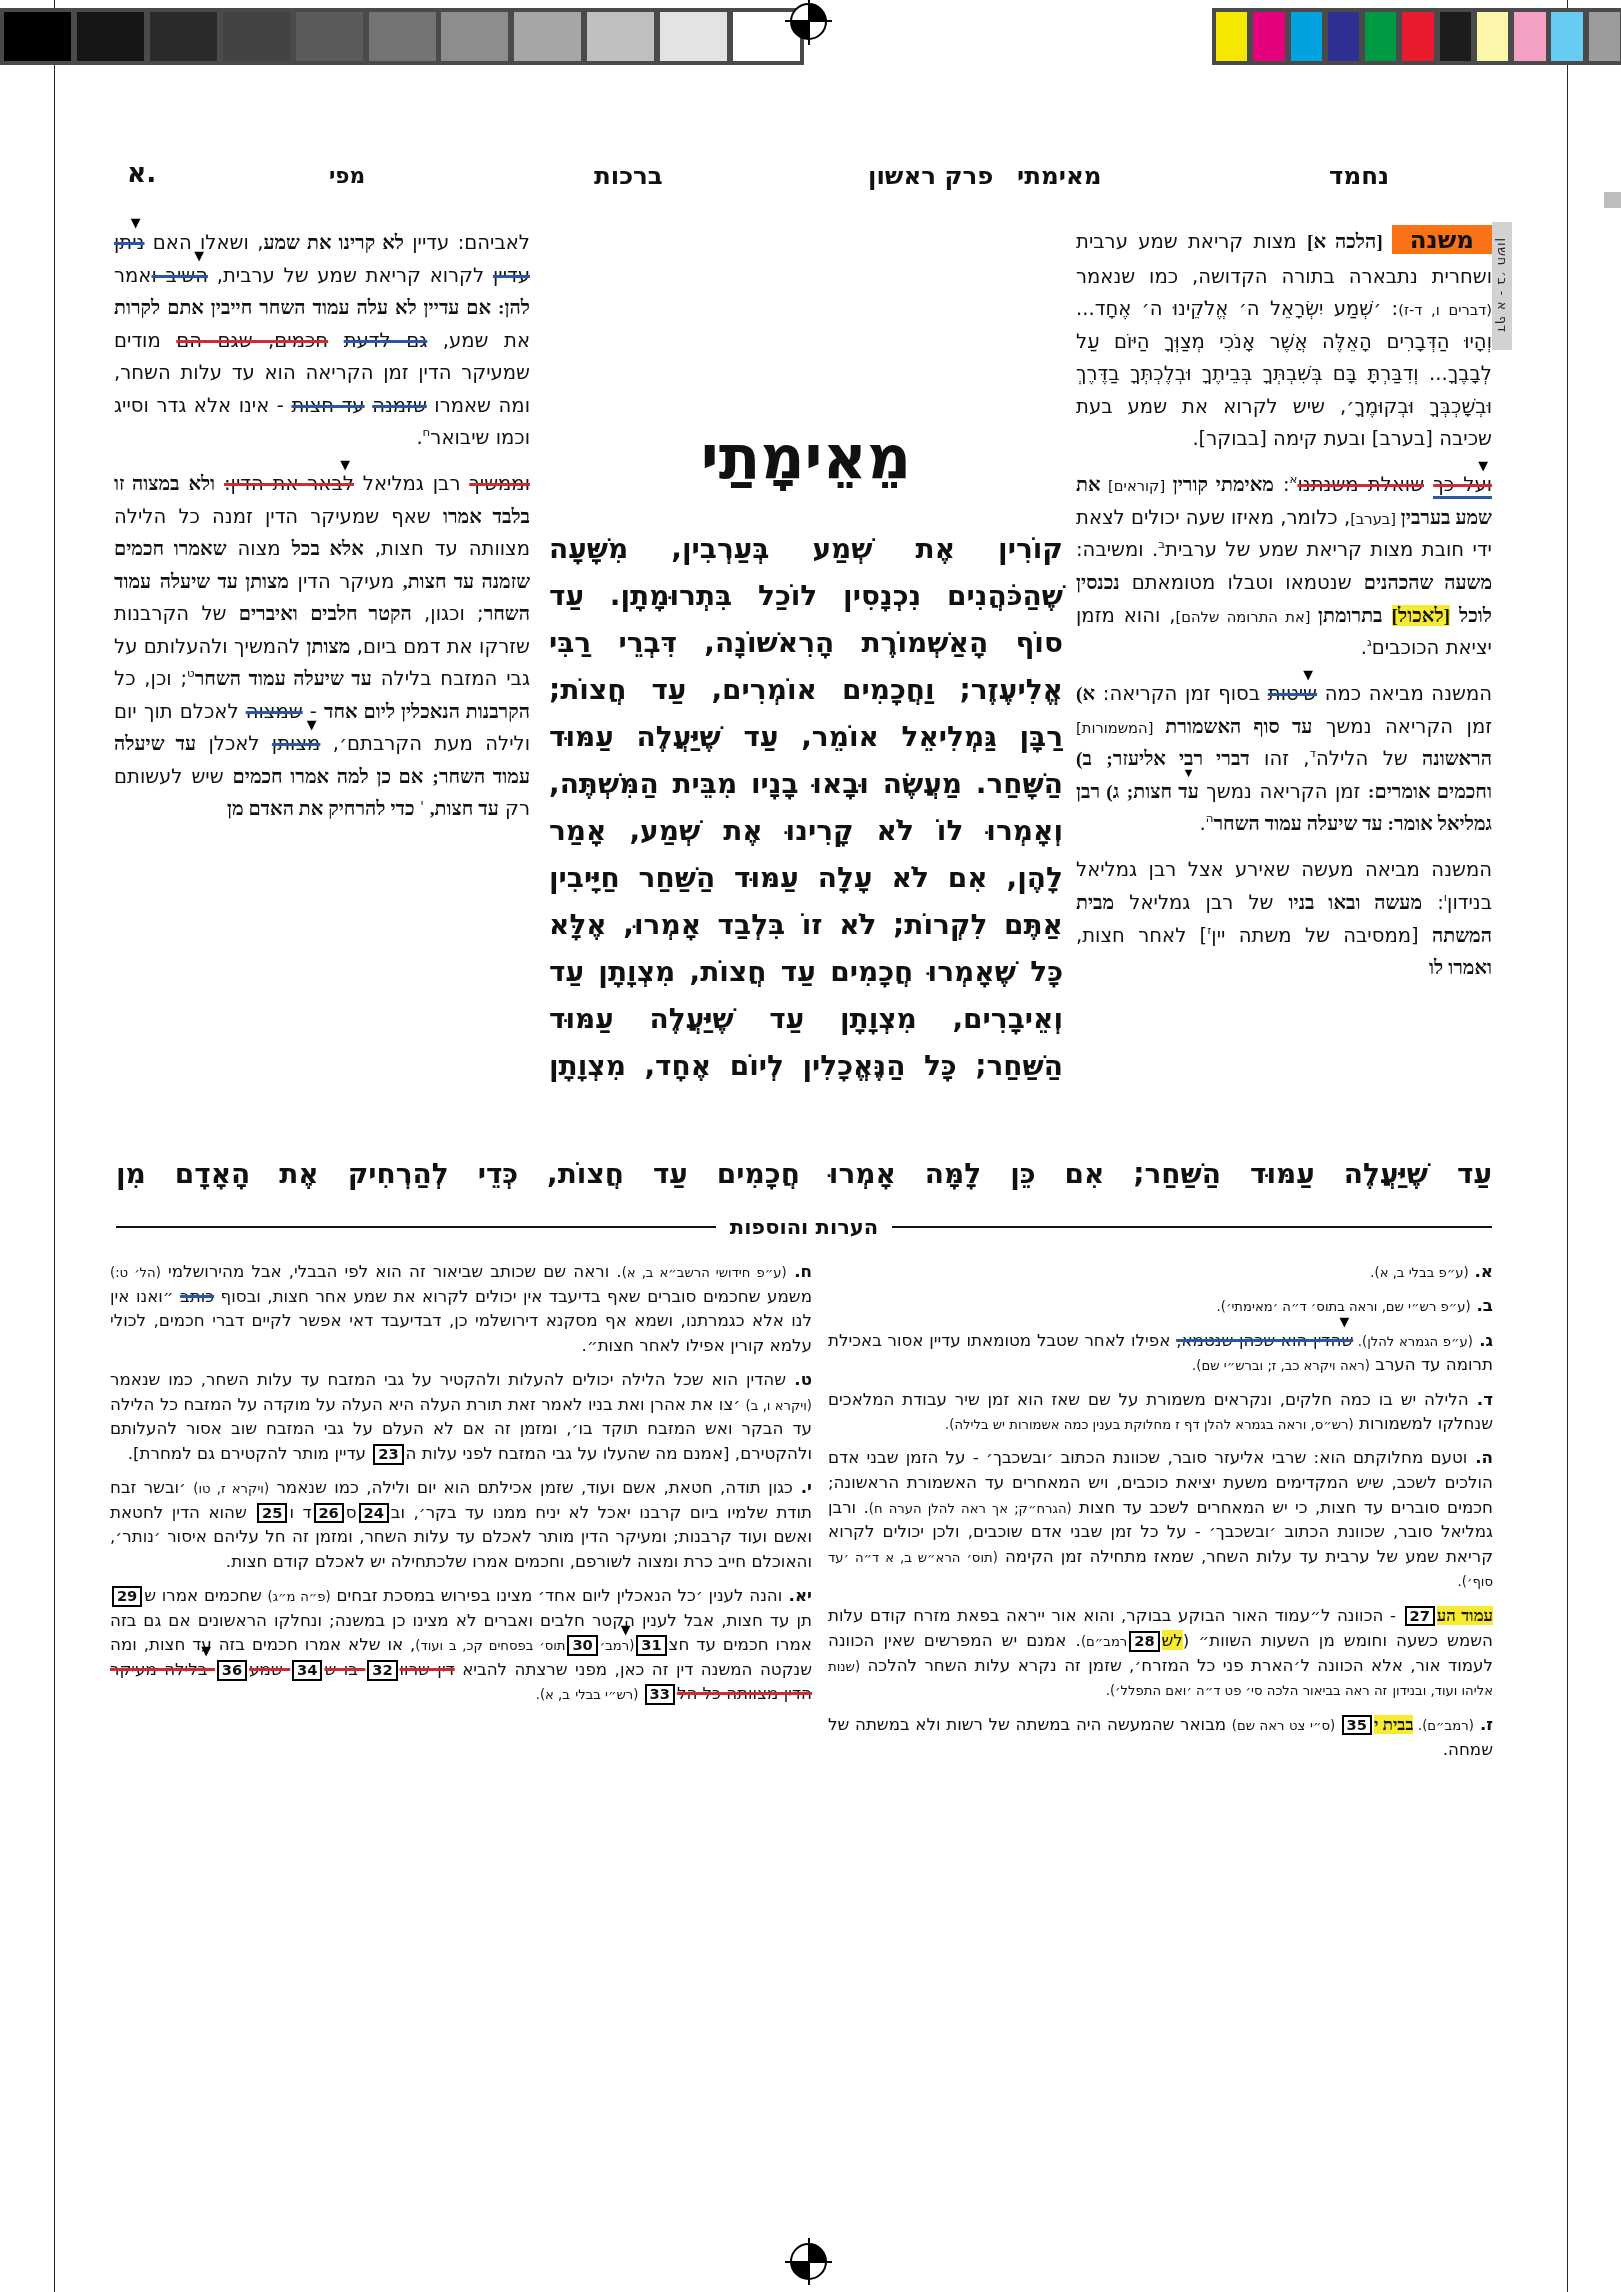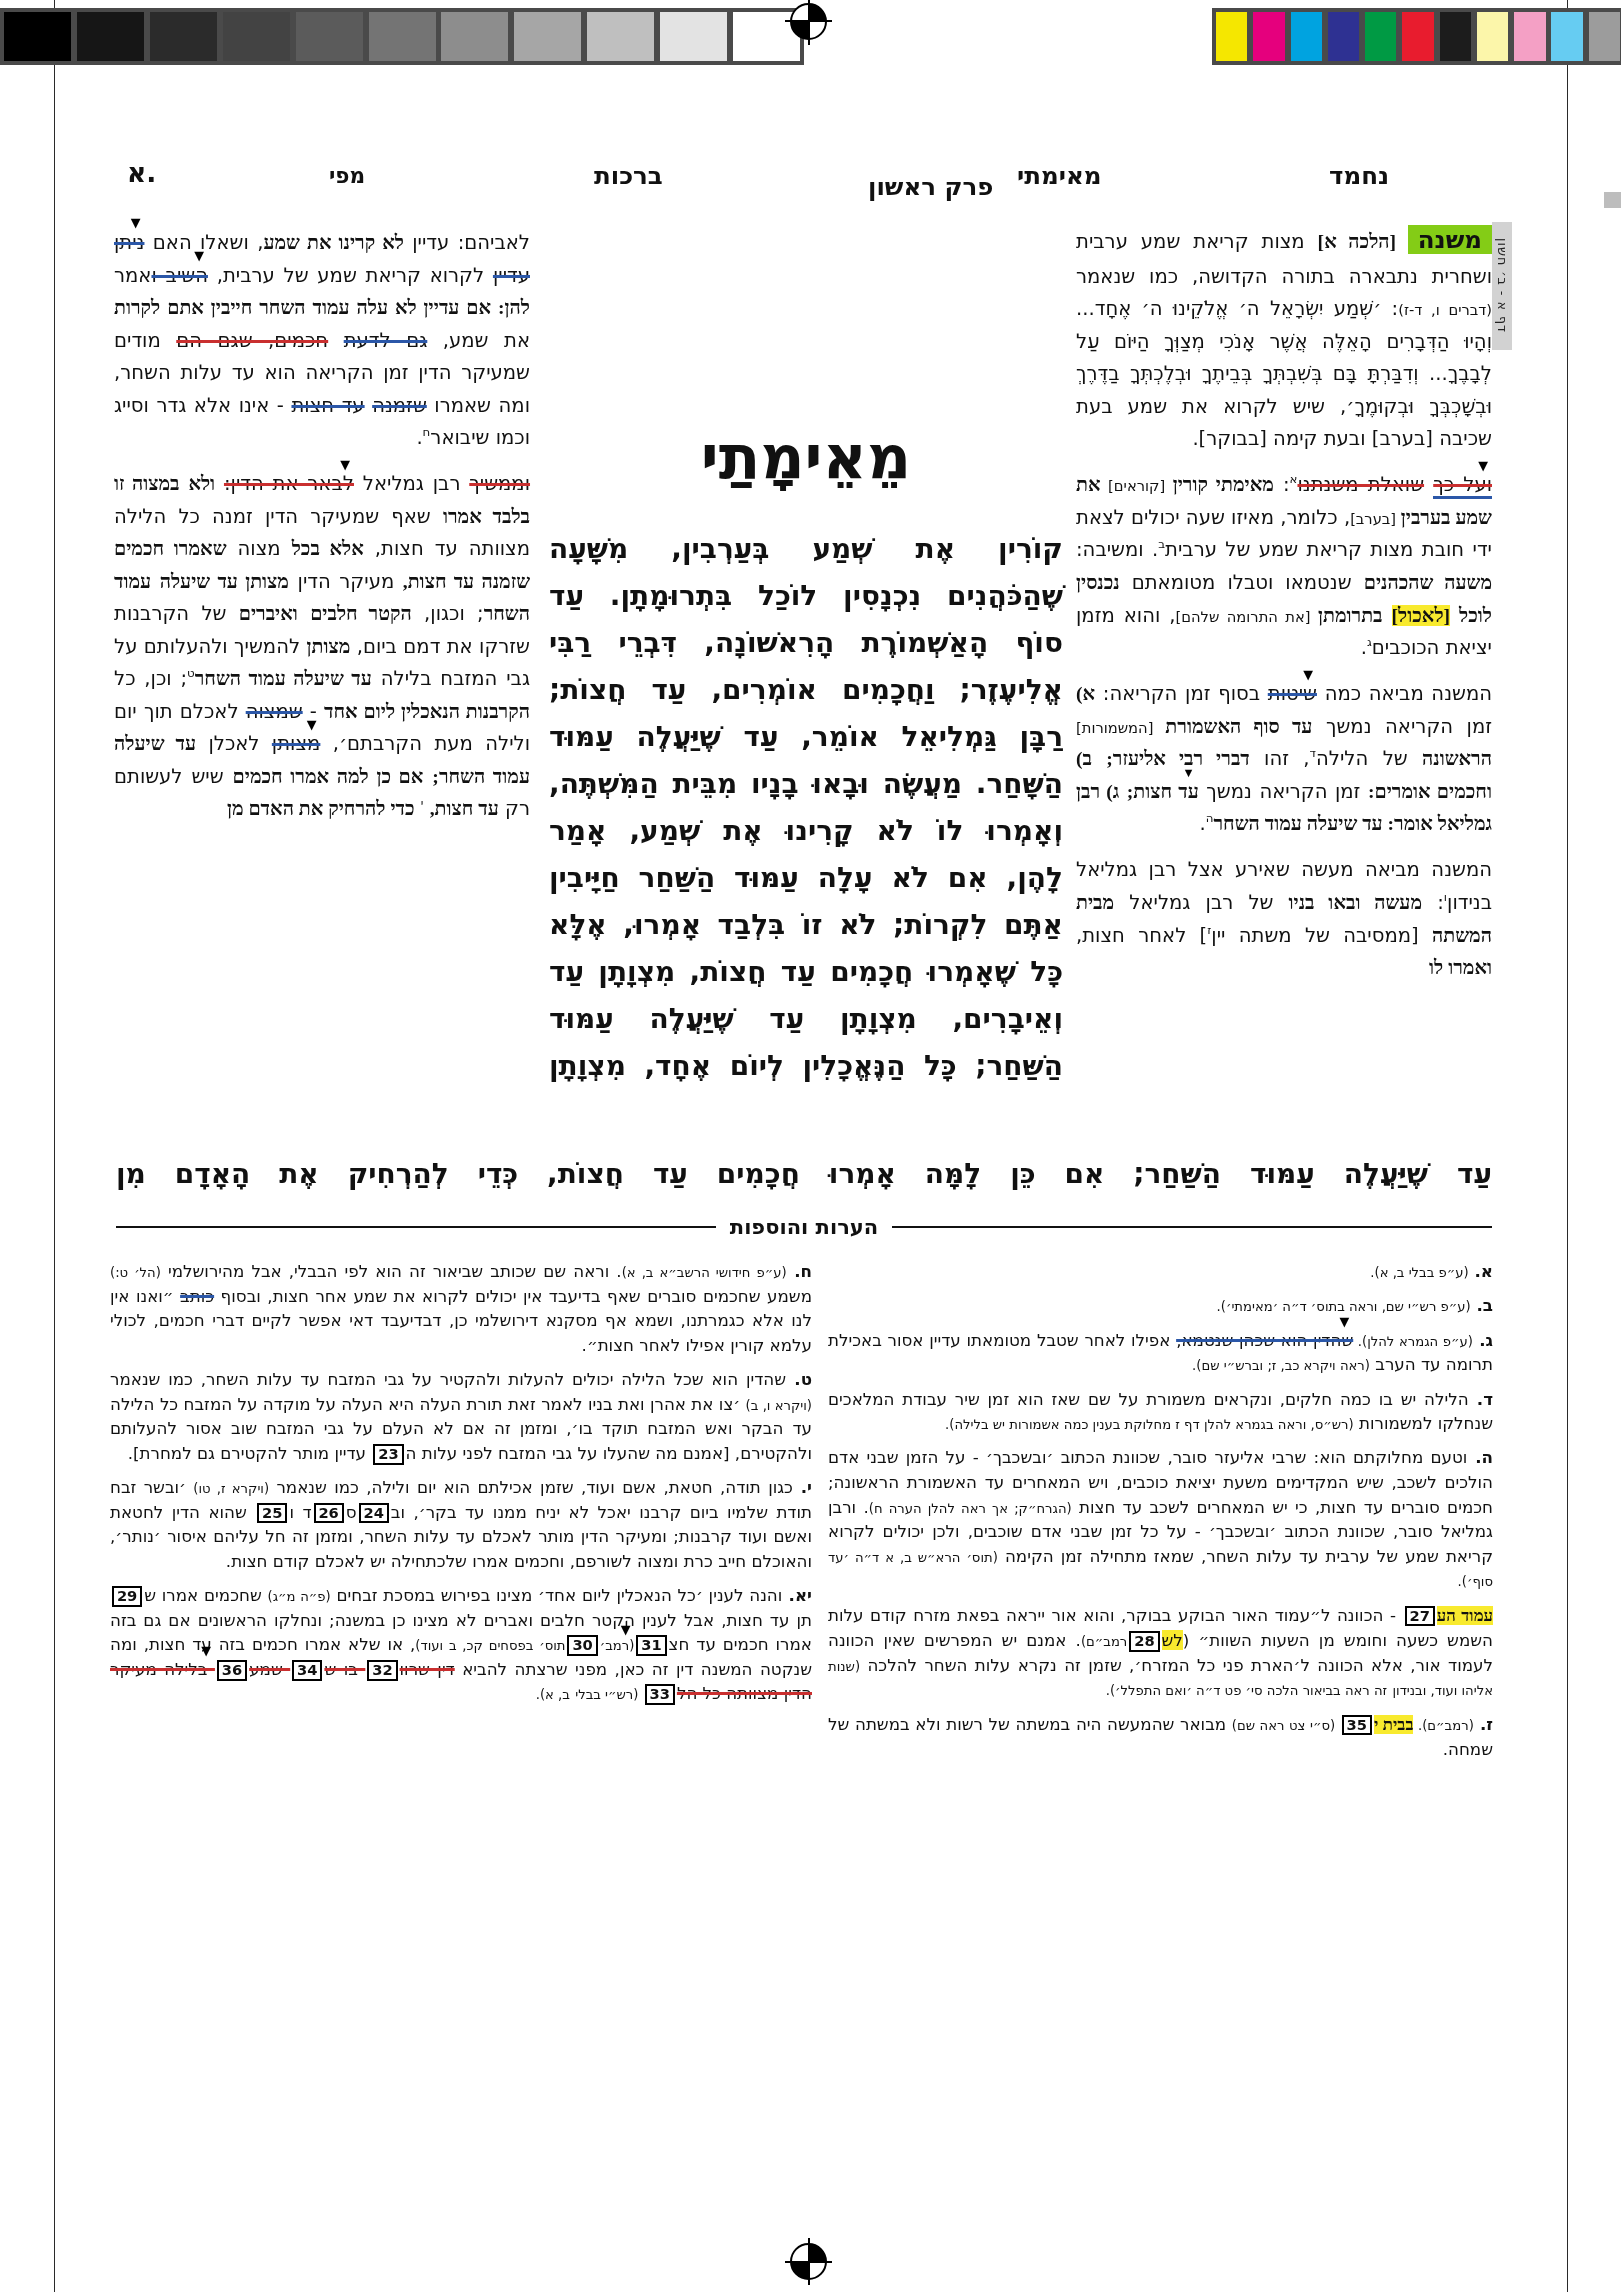--- a/index.html
+++ b/index.html
@@ -29,21 +29,21 @@
   .sup{vertical-align:super;font-size:11.8px;line-height:0;font-weight:normal;}
   .hl{background:#f8ea2e;}
   .sr{text-decoration:line-through;text-decoration-color:#c92f2f;text-decoration-thickness:2.9px;}
   .sb{text-decoration:line-through;text-decoration-color:#2b57a8;text-decoration-thickness:2.9px;}
   .srb{text-decoration:line-through;text-decoration-color:#c92f2f;text-decoration-thickness:2.9px;
        border-bottom:3.9px solid #2b57a8;}
   .ct{position:relative;}
   .ct::after{content:"▼";position:absolute;top:-13.7px;right:3.9px;font-size:12.7px;color:#000;line-height:1;}
   .bx{display:inline-block;border:2.9px solid #000;padding:0 2.9px;margin:0 2px;font-weight:bold;
       font-size:14.7px;line-height:1.15;background:#fff;text-decoration:none;}
-  .badge{background:#84cc16;font-weight:bold;font-size:24.5px;padding:0 10px;}
+  .badge{background:#f97316;font-weight:bold;font-size:24.5px;padding:0 18px;}
   
   #bigtitle{position:absolute;direction:rtl;text-align:center;font-weight:bold;font-size:61px;}
   #biglines{position:absolute;direction:rtl;}
   #biglines .bigline{font-weight:bold;font-size:28px;line-height:47px;text-align:justify;text-align-last:justify;white-space:nowrap;}
   #wideline{position:absolute;direction:rtl;font-weight:bold;font-size:28px;line-height:45px;
             text-align:justify;text-align-last:justify;white-space:nowrap;}
   
   .divider{position:absolute;display:flex;align-items:center;direction:rtl;}
   .divider .rule{flex:1;height:2px;background:#111;}
   .divider .dlabel{font-weight:bold;font-size:21px;padding:0 13.7px;white-space:nowrap;}
@@ -87,21 +87,21 @@
       <div class="cell" style="background: rgb(156, 156, 156);"></div>
     </div>
 
   <div class="regmark" style="left:790px;top:2.9px"></div>
   <div class="regmark" style="left:790px;top:2243px"></div>
   <div class="graysq" style="left:1604px;top:192px;width:17.6px;height:15.7px"></div>
 
   <div>
     <span class="hdr" style="left:1329px;top:161px">נחמד</span>
     <span class="hdr" style="left:1017px;top:161px">מאימתי</span>
-    <span class="hdr" style="left:868px;top:172px">פרק ראשון</span>
+    <span class="hdr" style="left:868px;top:161px">פרק ראשון</span>
     <span class="hdr" style="left:594px;top:161px">ברכות</span>
     <span class="hdr" style="left:329px;top:163px;font-size:21.6px">מפי</span>
     <span class="hdr big" style="left:127px;top:157px">א.</span>
   </div>
 
   <div class="sidetab" style="left:1492px;top:222px;height:116px">דף א - ב׳ חשון</div>
 
   <div class="col maincol" style="left:1076px;top:220px;width:416px">
     <p><span class="badge">משנה</span><span class="b"> [הלכה א]</span><span> מצות קריאת שמע ערבית ושחרית נתבארה בתורה הקדושה, כמו שנאמר </span><span class="sm">(דברים ו, ד-ז)</span><span>: ׳שְׁמַע יִשְׂרָאֵל ה׳ אֱלֹקֵינוּ ה׳ אֶחָד... וְהָיוּ הַדְּבָרִים הָאֵלֶּה אֲשֶׁר אָנֹכִי מְצַוְּךָ הַיּוֹם עַל לְבָבֶךָ... וְדִבַּרְתָּ בָּם בְּשִׁבְתְּךָ בְּבֵיתֶךָ וּבְלֶכְתְּךָ בַדֶּרֶךְ וּבְשָׁכְבְּךָ וּבְקוּמֶךָ׳, שיש לקרוא את שמע בעת שכיבה [בערב] ובעת קימה [בבוקר].</span></p>
     <p><span class="srb ct">ועל כך</span><span> </span><span class="sr">שואלת משנתנו</span><span class="sup">א</span><span>: </span><span class="b">מאימתי קורין</span><span class="sm"> [קוראים] </span><span class="b">את שמע בערבין</span><span class="sm"> [בערב]</span><span>, כלומר, מאיזו שעה יכולים לצאת ידי חובת מצות קריאת שמע של ערבית</span><span class="sup">ב</span><span>. ומשיבה: </span><span class="b">משעה שהכהנים</span><span> שנטמאו וטבלו מטומאתם </span><span class="b">נכנסין</span><span> </span><span class="b">לוכל</span><span> </span><span class="hl b">[לאכול]</span><span> </span><span class="b">בתרומתן</span><span class="sm"> [את התרומה שלהם]</span><span>, והוא מזמן יציאת הכוכבים</span><span class="sup">ג</span><span>.</span></p>

